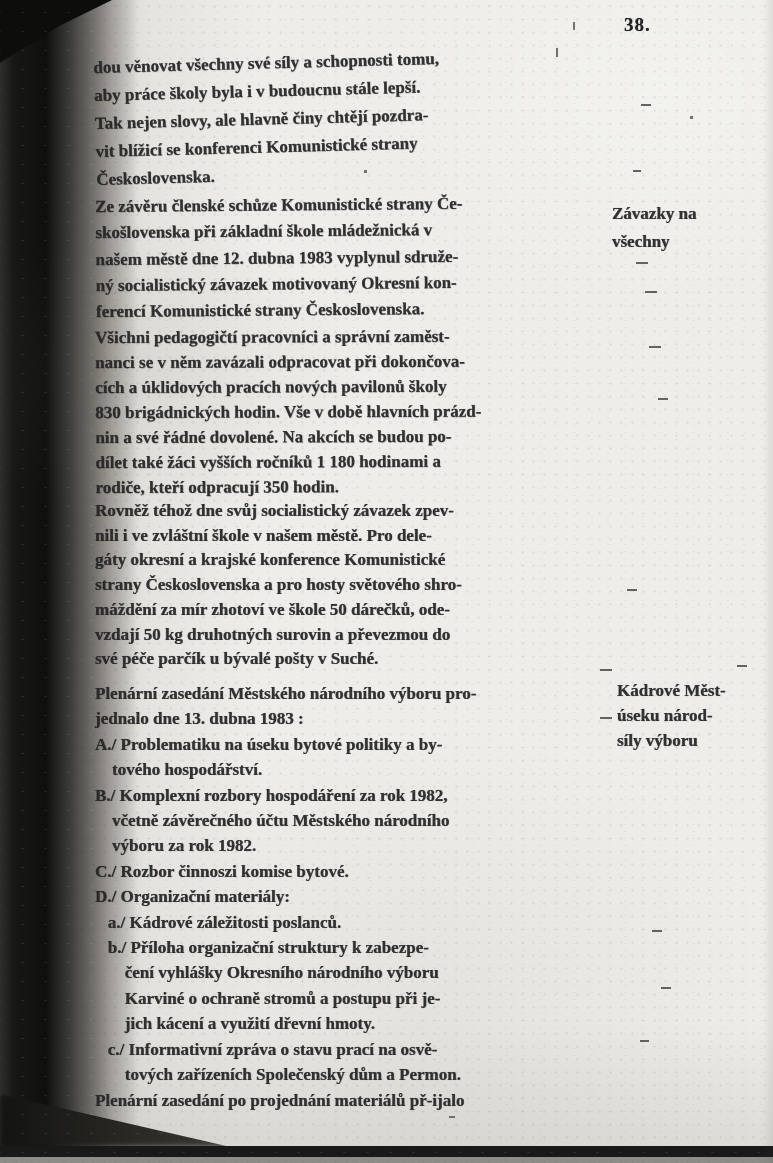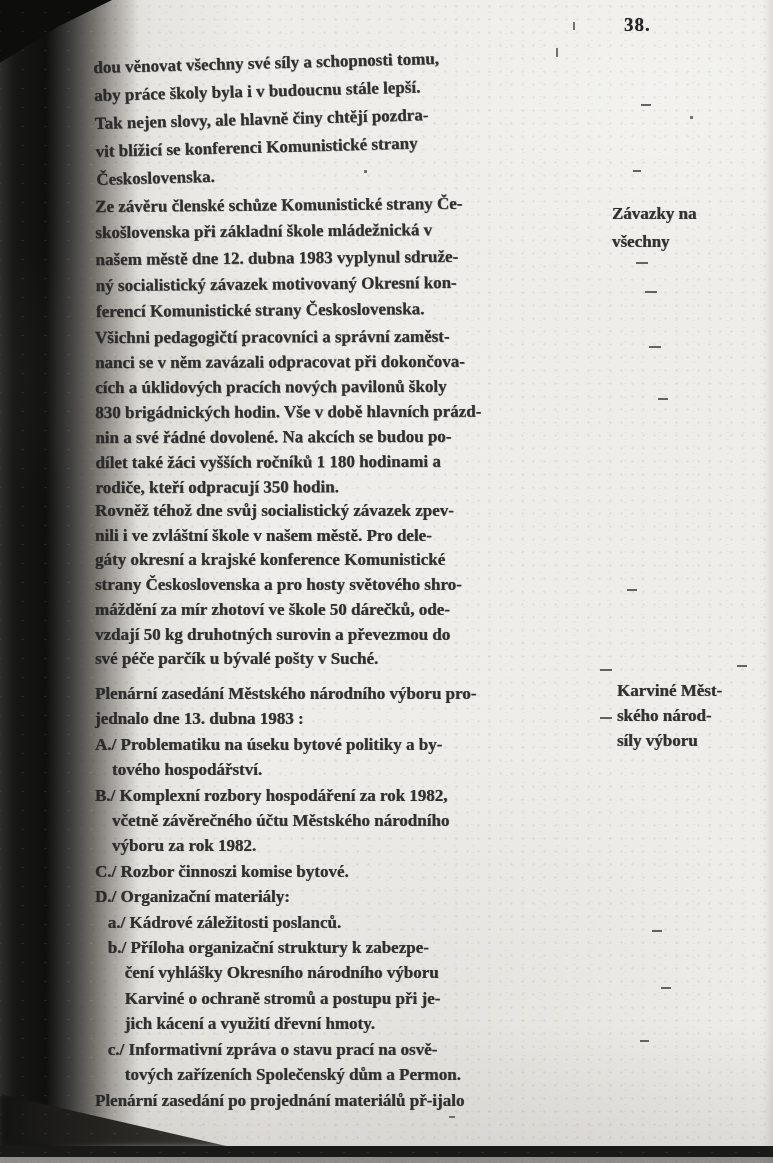--- a/index.html
+++ b/index.html
@@ -56,21 +56,21 @@
 
   <div class="text-layer">
       <div class="para" style="top: 54px; left: 93px; line-height: 28px; transform: rotate(-1.5deg);"><div class="line">dou věnovat všechny své síly a schopnosti tomu,</div><div class="line">aby práce školy byla i v budoucnu stále lepší.</div><div class="line">Tak nejen slovy, ale hlavně činy chtějí pozdra-</div><div class="line">vit blížicí se konferenci Komunistické strany</div><div class="line">Československa.</div></div>
       <div class="para" style="top: 194px; left: 95px; line-height: 26.3px; transform: rotate(-0.5deg);"><div class="line">Ze závěru členské schůze Komunistické strany Če-</div><div class="line">skošlovenska při základní škole mládežnická v</div><div class="line">našem městě dne 12. dubna 1983 vyplynul sdruže-</div><div class="line">ný socialistický závazek motivovaný Okresní kon-</div><div class="line">ferencí Komunistické strany Československa.</div></div>
       <div class="para" style="top: 325px; left: 95px; line-height: 25px; transform: rotate(-0.2deg);"><div class="line">Všichni pedagogičtí pracovníci a správní zaměst-</div><div class="line">nanci se v něm zavázali odpracovat při dokončova-</div><div class="line">cích a úklidových pracích nových pavilonů školy</div><div class="line">830 brigádnických hodin. Vše v době hlavních prázd-</div><div class="line">nin a své řádné dovolené. Na akcích se budou po-</div><div class="line">dílet také žáci vyšších ročníků 1 180 hodinami a</div><div class="line">rodiče, kteří odpracují 350 hodin.</div></div>
       <div class="para" style="top: 499px; left: 95px; line-height: 24.7px;"><div class="line">Rovněž téhož dne svůj socialistický závazek zpev-</div><div class="line">nili i ve zvláštní škole v našem městě. Pro dele-</div><div class="line">gáty okresní a krajské konference Komunistické</div><div class="line">strany Československa a pro hosty světového shro-</div><div class="line">máždění za mír zhotoví ve škole 50 dárečků, ode-</div><div class="line">vzdají 50 kg druhotných surovin a převezmou do</div><div class="line">své péče parčík u bývalé pošty v Suché.</div></div>
       <div class="para" style="top: 681px; left: 95px; line-height: 25.4px;"><div class="line">Plenární zasedání Městského národního výboru pro-</div><div class="line">jednalo dne 13. dubna 1983 :</div><div class="line">A./ Problematiku na úseku bytové politiky a by-</div><div class="line">    tového hospodářství.</div><div class="line">B./ Komplexní rozbory hospodáření za rok 1982,</div><div class="line">    včetně závěrečného účtu Městského národního</div><div class="line">    výboru za rok 1982.</div><div class="line">C./ Rozbor činnoszi komise bytové.</div><div class="line">D./ Organizační materiály:</div><div class="line">   a./ Kádrové záležitosti poslanců.</div><div class="line">   b./ Příloha organizační struktury k zabezpe-</div><div class="line">       čení vyhlášky Okresního národního výboru</div><div class="line">       Karviné o ochraně stromů a postupu při je-</div><div class="line">       jich kácení a využití dřevní hmoty.</div><div class="line">   c./ Informativní zpráva o stavu prací na osvě-</div><div class="line">       tových zařízeních Společenský dům a Permon.</div><div class="line">Plenární zasedání po projednání materiálů př-ijalo</div></div>
     </div>
   <div>
       <div class="mnote" style="top: 184px; left: 612px; line-height: 27.5px; margin-top: 16px;"><div class="line">Závazky na</div><div class="line">všechny</div></div>
-      <div class="mnote" style="top: 678px; left: 617px; line-height: 25px;"><div class="line">Karviné Měst-</div><div class="line">ského národ-</div><div class="line">síly výboru</div></div>
+      <div class="mnote" style="top: 678px; left: 617px; line-height: 25px;"><div class="line">Kádrové Měst-</div><div class="line">úseku národ-</div><div class="line">síly výboru</div></div>
     </div>
   <div>
       <div class="dash" style="left: 641px; top: 104px; width: 10px;"></div>
       <div class="dash" style="left: 633px; top: 170px; width: 8px;"></div>
       <div class="dash" style="left: 636px; top: 262px; width: 12px;"></div>
       <div class="dash" style="left: 645px; top: 291px; width: 12px;"></div>
       <div class="dash" style="left: 649px; top: 346px; width: 12px;"></div>
       <div class="dash" style="left: 658px; top: 398px; width: 10px;"></div>
       <div class="dash" style="left: 627px; top: 589px; width: 10px;"></div>
       <div class="dash" style="left: 600px; top: 669px; width: 12px;"></div>

